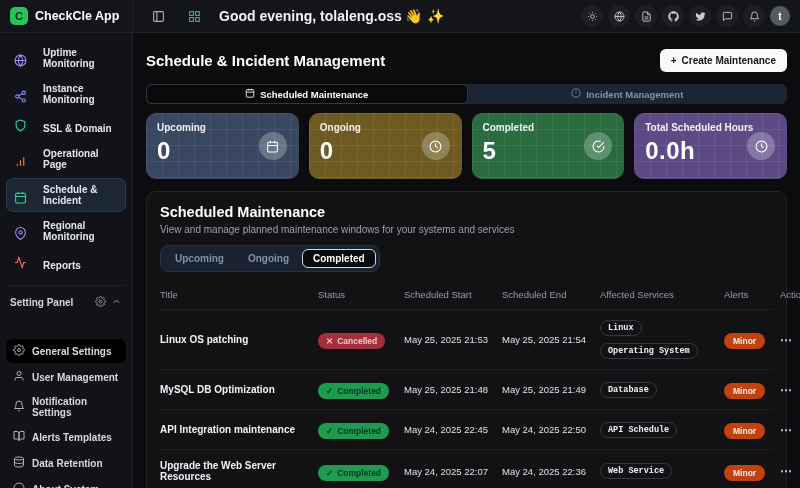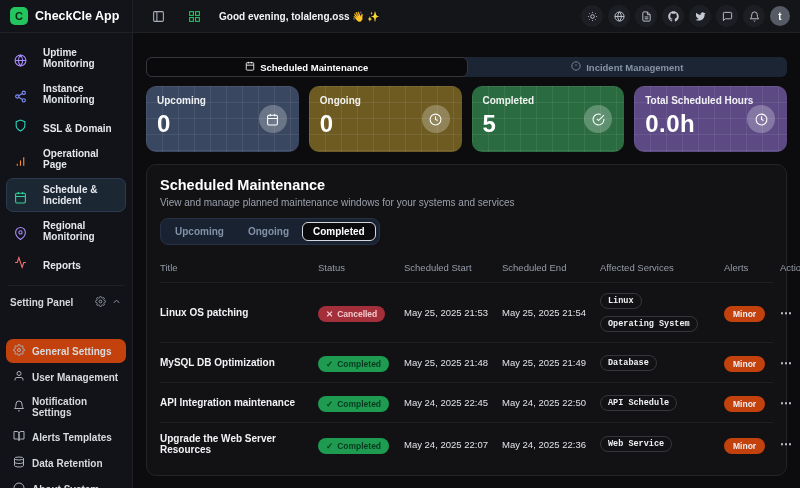--- a/index.html
+++ b/index.html
@@ -17,21 +17,21 @@
   .brand { width:133px; height:100%; display:flex; align-items:center; gap:7px; padding-left:10px;
     background:#131419; border-right:1px solid #1f2025; }
   .logo { width:18px; height:18px; border-radius:5px; background:#22c55e; color:#0b2713;
     display:flex; align-items:center; justify-content:center; font-size:11px; font-weight:bold; }
   .brand-name { font-size:12.5px; font-weight:bold; color:#fff; }
   .topbar-mid { display:flex; align-items:center; gap:14px; padding-left:14px; flex:1; }
   .tb-icon { width:22px; height:22px; display:flex; align-items:center; justify-content:center;
     border-radius:6px; color:#aab0ba; cursor:pointer; }
   .tb-icon svg { width:13px; height:13px; }
   .tb-icon.green { color:#22c55e; }
-  .greeting { font-size:10px; font-weight:bold; color:#f2f3f6; }
+  .greeting { font-size:14px; font-weight:bold; color:#f2f3f6; }
   .topbar-right { display:flex; align-items:center; gap:5px; padding-right:10px; }
   .tb-circle { width:22px; height:22px; border-radius:50%; background:#1d1e24;
     display:flex; align-items:center; justify-content:center; color:#c4c9d2; cursor:pointer; }
   .tb-circle svg { width:11px; height:11px; }
   .avatar { width:20px; height:20px; border-radius:50%; background:#565a64; color:#fff;
     display:flex; align-items:center; justify-content:center; font-size:10px; font-weight:bold; cursor:pointer; }
 
   
   .sidebar { position:absolute; top:33px; left:0; width:133px; bottom:0;
     background:#121318; border-right:1px solid #1f2025; padding-top:6px; }
@@ -42,21 +42,21 @@
   .ic-purple{color:#a78bfa} .ic-indigo{color:#818cf8} .ic-teal{color:#2dd4bf}
   .ic-green{color:#34d399} .ic-orange{color:#fb923c} .ic-violet{color:#a78bfa} .ic-red{color:#f87171}
   .side-divider { height:1px; background:#1f2026; margin:8px 8px 6px; }
   .setting-head { display:flex; align-items:center; justify-content:space-between;
     padding:4px 10px 6px; color:#d4d7dc; font-size:10px; font-weight:bold; cursor:pointer; }
   .setting-head .icons { display:flex; gap:5px; color:#9aa0aa; }
   .setting-head svg { width:11px; height:11px; }
   .set-item { display:flex; align-items:center; gap:7px; margin:2px 6px; padding:5px 7px;
     border-radius:7px; font-size:10px; font-weight:600; color:#d7dade; cursor:pointer; }
   .set-item svg { width:12px; height:12px; color:#aeb3bc; flex:0 0 auto; }
-  .set-item.hl { background:#c2410c;margin-top:24px; }
+  .set-item.hl { background:#000000;margin-top:24px; }
 
   
   .main { position:absolute; top:33px; left:133px; right:0; bottom:0;
     background:#0c0c0e; padding:12px 13px 0; }
   .title-row { display:flex; align-items:center; justify-content:space-between; margin-top:4px; }
   .page-title { font-size:15px; font-weight:bold; color:#fff; }
   .create-btn { display:flex; align-items:center; gap:5px; background:#fafafa; color:#131316;
     font-size:10px; font-weight:bold; border:none; border-radius:6px; padding:6px 11px; cursor:pointer;
     font-family:"Liberation Sans", sans-serif; }
 
@@ -287,20 +287,27 @@
   <div class="set-item">
     <span><svg viewBox="0 0 24 24" fill="none" stroke="currentColor" stroke-width="2">
           <circle cx="12" cy="12" r="10"></circle>
           <path d="M12 16v-4M12 8h.01"></path>
         </svg></span>
     <span>About System</span>
   </div>
 </div>
 
 <div class="main gridbg">
+  <div class="title-row">
+    <div class="page-title">Schedule &amp; Incident Management</div>
+    <button class="create-btn">
+      <span>+</span>
+      <span>Create Maintenance</span>
+    </button>
+  </div>
 
   <div class="main-tabs">
     <div class="main-tab active">
       <span><svg viewBox="0 0 24 24" fill="none" stroke="currentColor" stroke-width="2">
             <rect x="3" y="4" width="18" height="18" rx="2"></rect>
             <path d="M16 2v4M8 2v4M3 10h18"></path>
           </svg></span>
       <span>Scheduled Maintenance</span>
     </div>
     <div class="main-tab">

